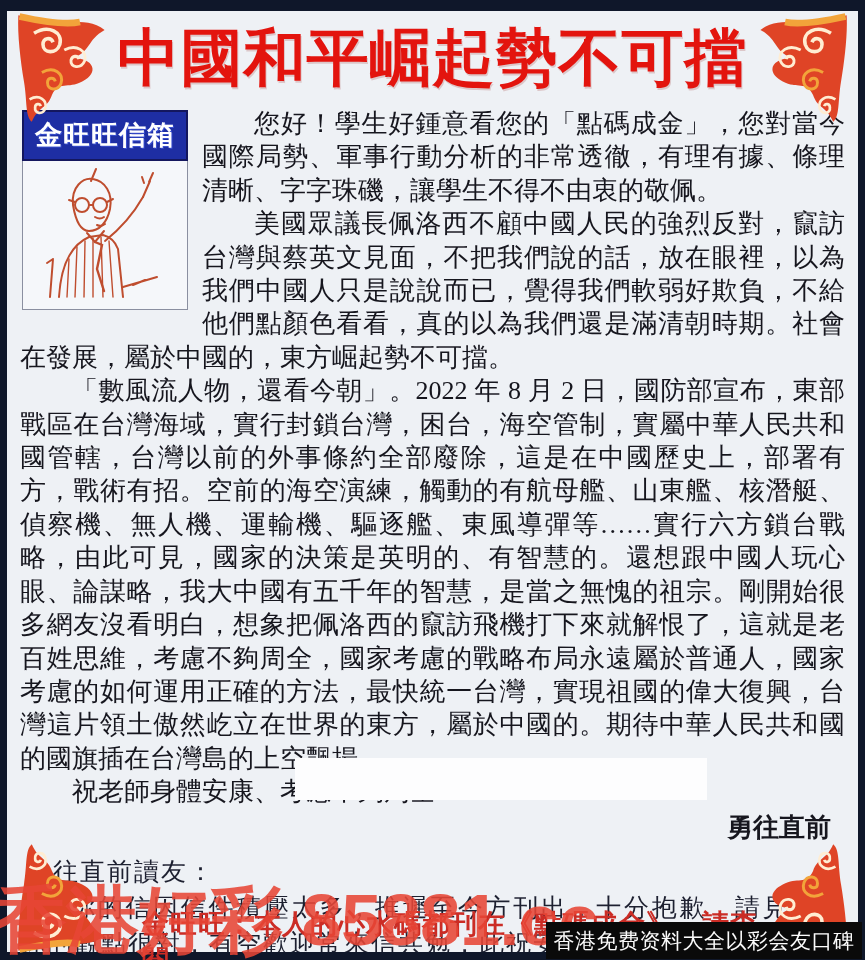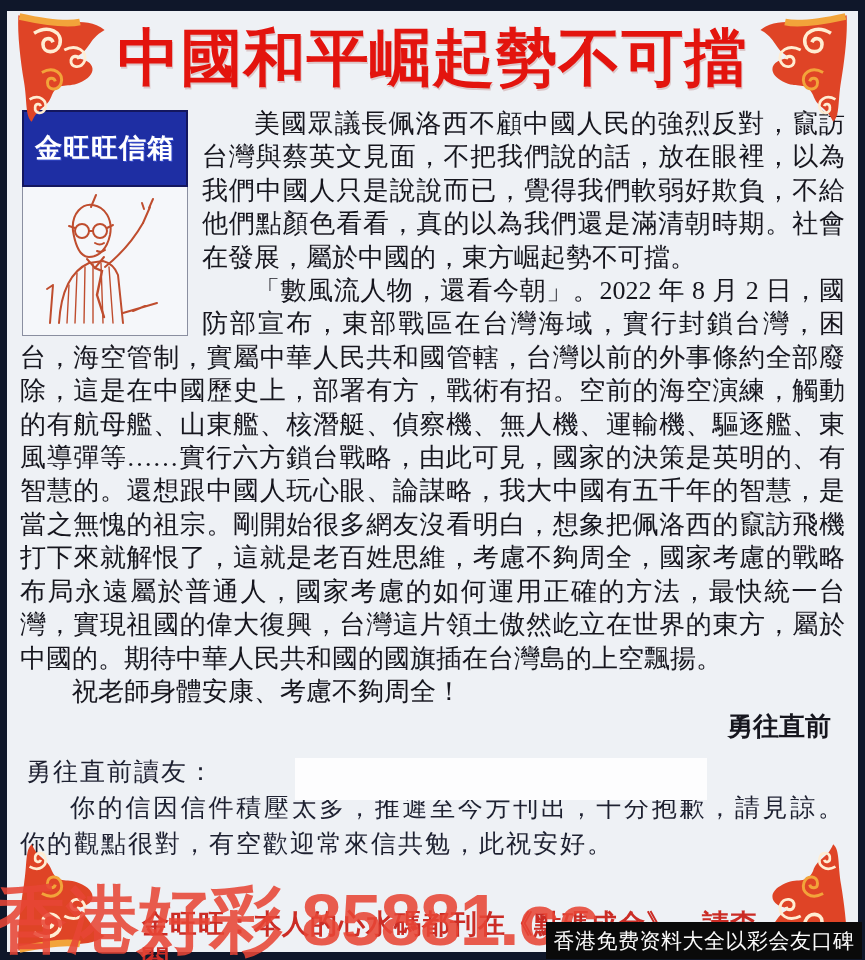--- a/index.html
+++ b/index.html
@@ -11,21 +11,21 @@
   
   .title{margin:8px 0 10px 0;text-align:center;font-size:62px;line-height:78px;
          font-weight:900;color:#e3140e;letter-spacing:1px;
          text-shadow:1px 2px 0 rgba(140,10,5,.18);}
 
   
   .letter{position:relative;color:#16161e;font-size:26px;line-height:33.4px;text-align:justify;}
   .mailbox{float:left;width:166px;margin:3px 14px 2px 2px;}
   .mailbox-label{background:#1e2ea3;border:2px solid #14175e;color:#fff;
                  font-family:"Liberation Sans",sans-serif;font-weight:bold;font-size:27px;
-                 text-align:center;padding:20px 0;letter-spacing:1px;
+                 text-align:center;padding:7px 0;letter-spacing:1px;
                  text-shadow:1px 1px 0 #3a50d0;}
   .portrait{border:1px solid #8a8fa0;border-top:none;background:#f5f7fa;height:148px;
             display:flex;align-items:center;justify-content:center;overflow:hidden;}
   .salutation{margin:0;}
   .para{margin:0;text-indent:2em;}
   .sig{margin:2px 14px 0 0;text-align:right;font-weight:bold;}
 
   
   .reply{color:#1d2030;font-size:25px;line-height:36px;letter-spacing:2px;text-align:justify;}
   .reply-addr{margin:10px 0 0 6px;}
@@ -90,20 +90,21 @@
 
     <div class="letter">
       <div class="mailbox">
         <div class="mailbox-label">金旺旺信箱</div>
         <div class="portrait">
           <svg width="140" height="140" viewBox="0 0 140 140">
             <use href="#portrait-man"></use>
           </svg>
         </div>
       </div>
+      <p class="para">您好！學生好鍾意看您的「點碼成金」，您對當今國際局勢、軍事行動分析的非常透徹，有理有據、條理清晰、字字珠磯，讓學生不得不由衷的敬佩。</p>
       <p class="para">美國眾議長佩洛西不顧中國人民的強烈反對，竄訪台灣與蔡英文見面，不把我們說的話，放在眼裡，以為我們中國人只是說說而已，覺得我們軟弱好欺負，不給他們點顏色看看，真的以為我們還是滿清朝時期。社會在發展，屬於中國的，東方崛起勢不可擋。</p>
       <p class="para">「數風流人物，還看今朝」。2022 年 8 月 2 日，國防部宣布，東部戰區在台灣海域，實行封鎖台灣，困台，海空管制，實屬中華人民共和國管轄，台灣以前的外事條約全部廢除，這是在中國歷史上，部署有方，戰術有招。空前的海空演練，觸動的有航母艦、山東艦、核潛艇、偵察機、無人機、運輸機、驅逐艦、東風導彈等……實行六方鎖台戰略，由此可見，國家的決策是英明的、有智慧的。還想跟中國人玩心眼、論謀略，我大中國有五千年的智慧，是當之無愧的祖宗。剛開始很多網友沒看明白，想象把佩洛西的竄訪飛機打下來就解恨了，這就是老百姓思維，考慮不夠周全，國家考慮的戰略布局永遠屬於普通人，國家考慮的如何運用正確的方法，最快統一台灣，實現祖國的偉大復興，台灣這片領土傲然屹立在世界的東方，屬於中國的。期待中華人民共和國的國旗插在台灣島的上空飄揚。</p>
       <p class="para">祝老師身體安康、考慮不夠周全！</p>
       <p class="sig">勇往直前</p>
     </div>
 
     <div class="reply">
       <p class="reply-addr">勇往直前讀友：</p>
       <p class="reply-para">你的信因信件積壓太多，推遲至今方刊出，十分抱歉，請見諒。你的觀點很對，有空歡迎常來信共勉，此祝安好。</p>
 

